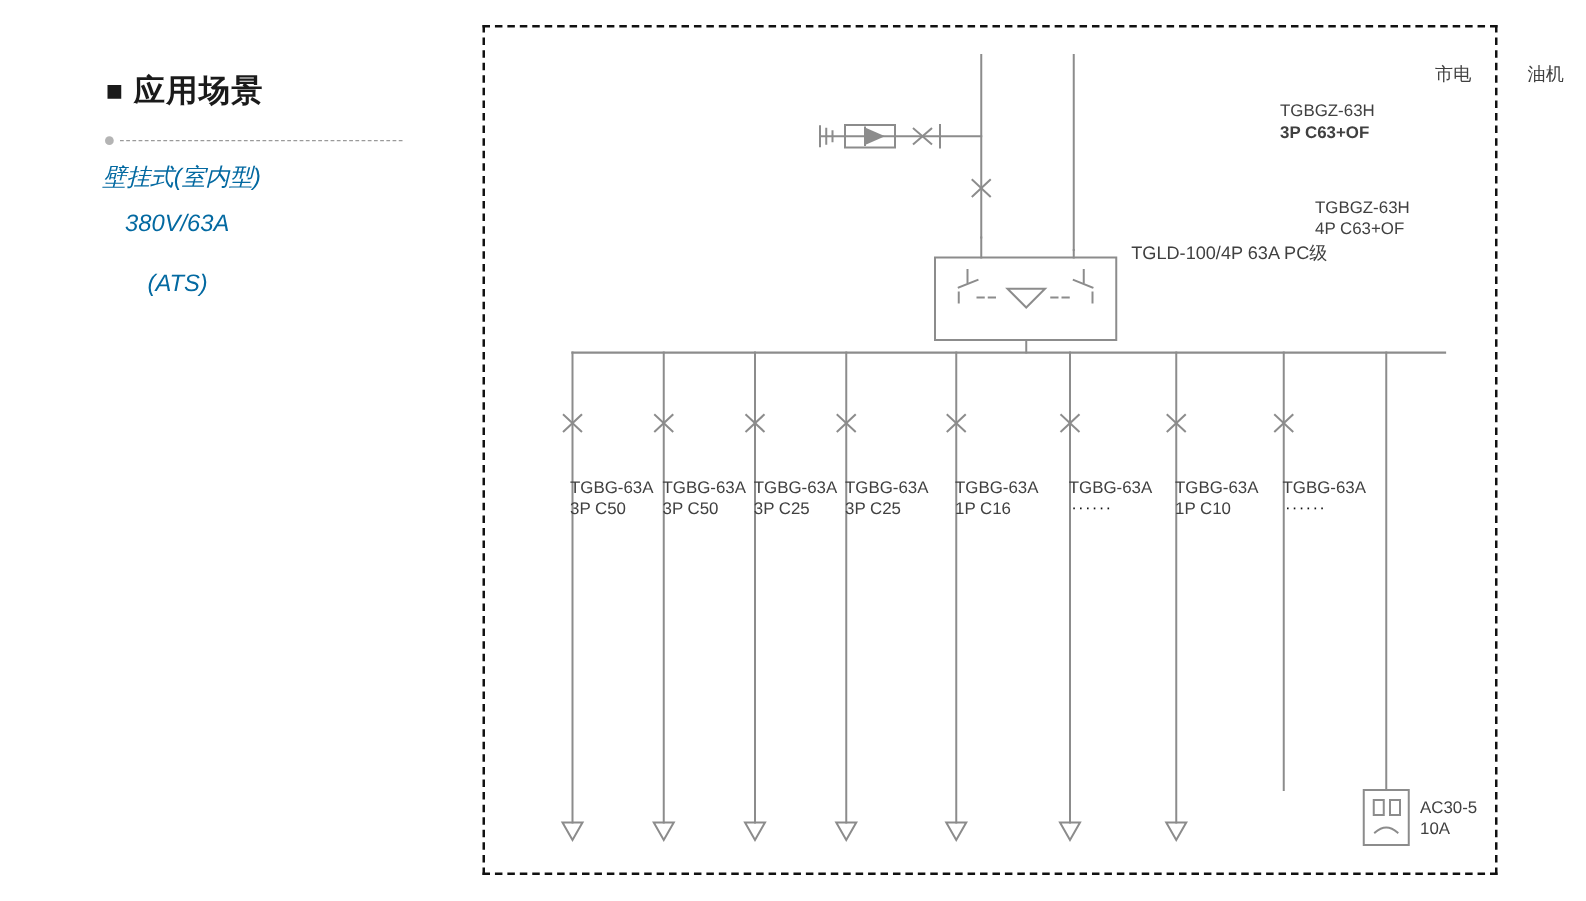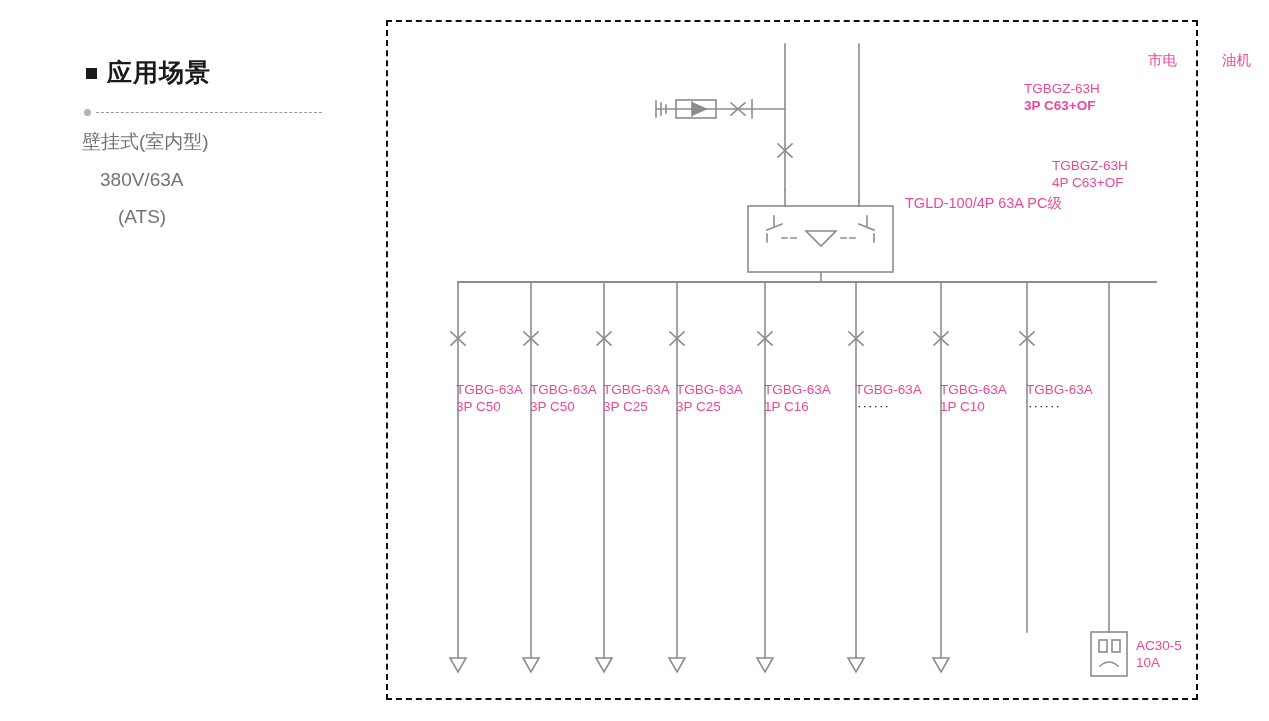--- a/index.html
+++ b/index.html
@@ -51,45 +51,46 @@
   #heading-divider .dashline {
     position: absolute;
     left: 12px; top: 4px;
     width: 226px;
     border-top: 1.6px dashed #9a9a9a;
   }
   .left-line {
     position: absolute;
     font-size: 19px;
     white-space: nowrap;
-    color: #737373;
+    color: #0369a1;
+    font-style: italic;
   }
   #left-line-1 { left: 82px; top: 129px; }
   #left-line-2 { left: 100px; top: 169px; }
-  #left-line-3 { left: 118px; top: 206px; }
+  #left-line-3 { left: 118px; top: 217px; }
 
   
   #diagram-panel {
     position: absolute;
     left: 386px; top: 20px;
     width: 812px; height: 680px;
     border: 2.4px dashed #111;
     box-sizing: border-box;
   }
   #diagram-svg {
     position: absolute;
     left: 386px; top: 20px;
     width: 812px; height: 680px;
   }
   .dg-label {
     position: absolute;
     font-size: 13.5px;
     line-height: 17px;
     white-space: nowrap;
-    color: #ec4899;
+    color: #404040;
   }
   .dg-label.cn { font-size: 14.5px; }
   .dg-dots {
     position: absolute;
     font-size: 13.5px;
     letter-spacing: 1px;
     color: #111;
     white-space: nowrap;
   }
 </style>

